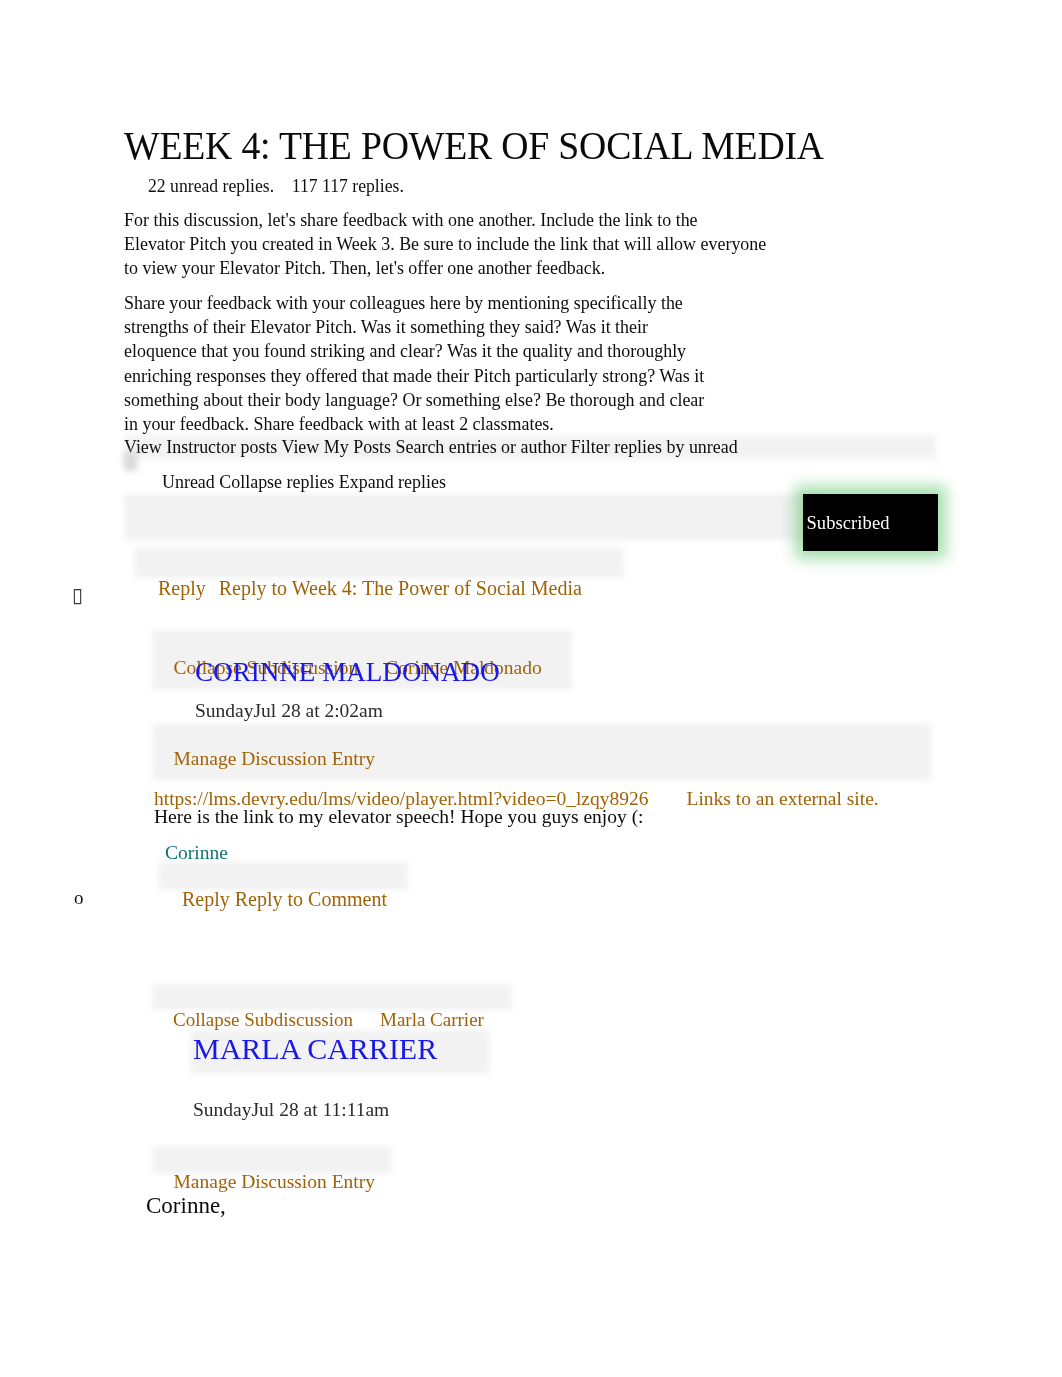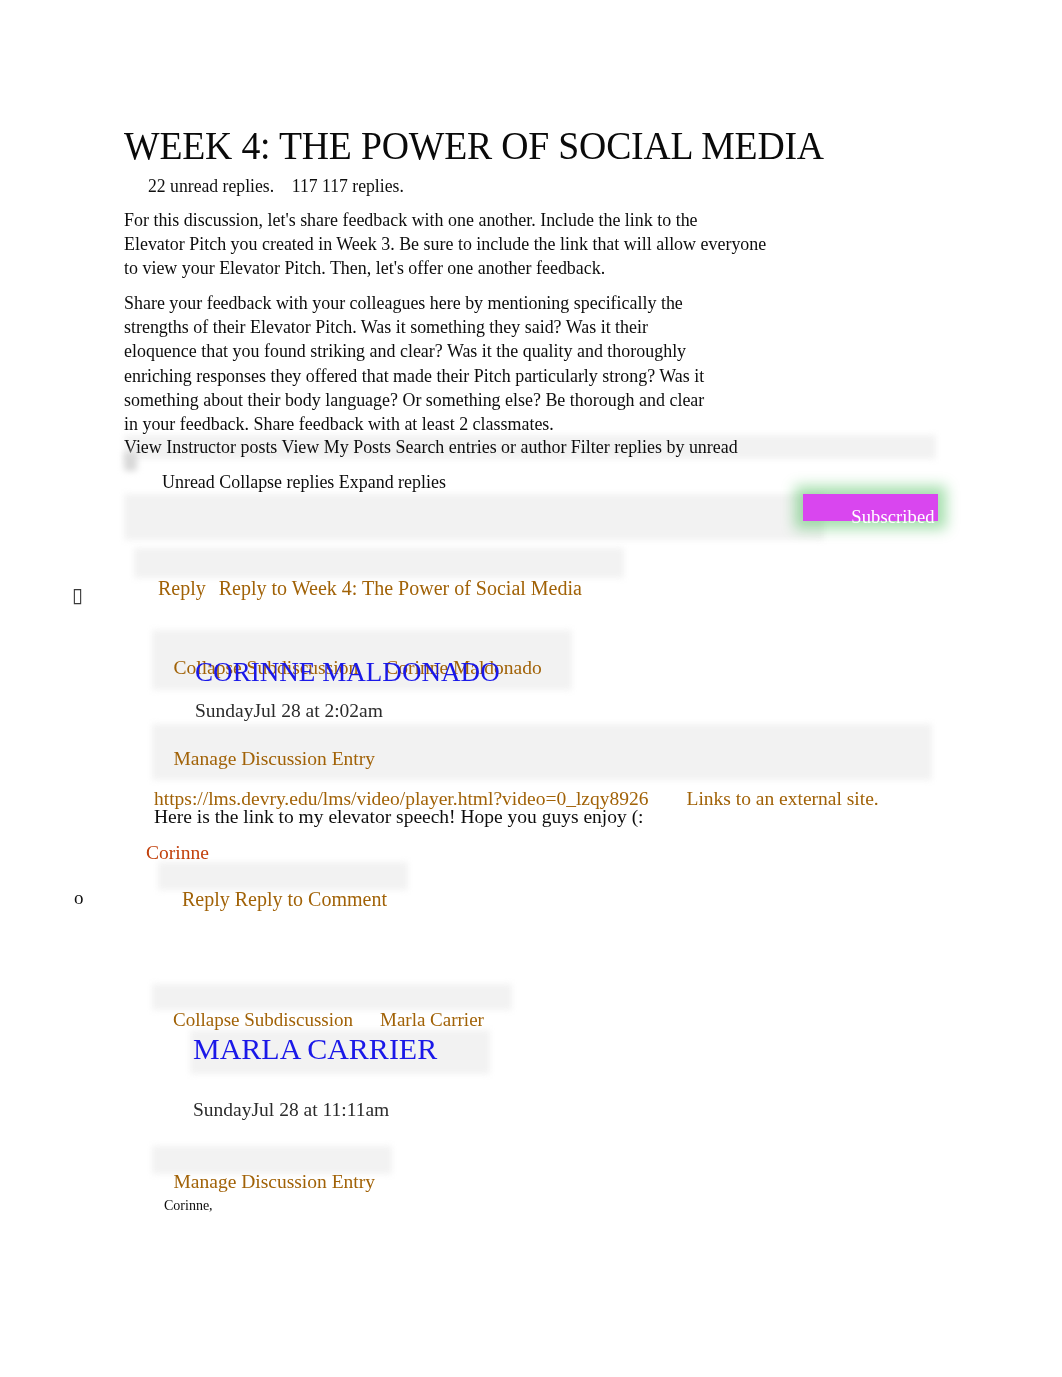--- a/index.html
+++ b/index.html
@@ -103,28 +103,28 @@
     filter: blur(3.2px);
     border-radius: 3px;
   }
 
   
   #subscribed-button {
     position: absolute;
     left: 803px;
     top: 494px;
     width: 135px;
-    height: 27px;
-    background: #d946ef;
+    height: 57px;
+    background: #000000;
     border: 0;
     color: #ffffff;
     font-family: "Liberation Serif", "DejaVu Serif", serif;
     font-size: 19.5px;
     line-height: 45px;
-    text-align: right;
+    text-align: left;
     letter-spacing: 0.1px;
     box-shadow: 0 0 14px 8px rgba(18,170,40,0.38);
     filter: blur(0.35px);
     cursor: pointer;
     padding: 0;
     box-sizing: border-box;
   }
   #subscribed-button span { display: block; transform: scaleX(0.95); }
 
   
@@ -207,25 +207,25 @@
 
   #post1-body-text {
     left: 154px;
     top: 805px;
     font-size: 19.5px;
     line-height: 24px;
     color: #0d0d0d;
   }
 
   #post1-signature {
-    left: 146px;
+    left: 165px;
     top: 841px;
     font-size: 19.5px;
     line-height: 24px;
-    color: #c2410c;
+    color: #0f766e;
   }
 
   #post1-reply-row {
     left: 162px;
     top: 863px;
     font-size: 20px;
     line-height: 24px;
   }
   #post1-reply-row .gap { display: inline-block; width: 5px; }
 
@@ -255,23 +255,23 @@
   }
 
   #post2-manage-link {
     left: 154px;
     top: 1146px;
     font-size: 19.5px;
     line-height: 24px;
   }
 
   #post2-body-text {
-    left: 164px;
+    left: 146px;
     top: 1194px;
-    font-size: 14px;
+    font-size: 23px;
     line-height: 24px;
     color: #0d0d0d;
   }
 </style>
 </head>
 <body>
 
 <div class="page">
 
   <div class="haze" style="left:124px; top:435px; width:812px; height:24px;"></div>

